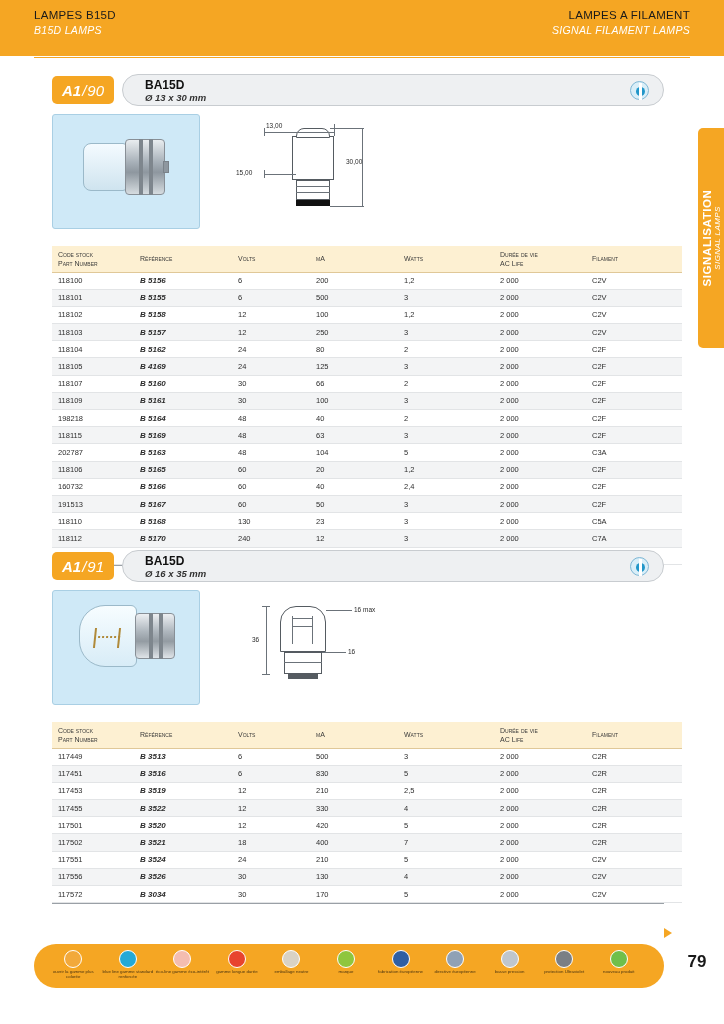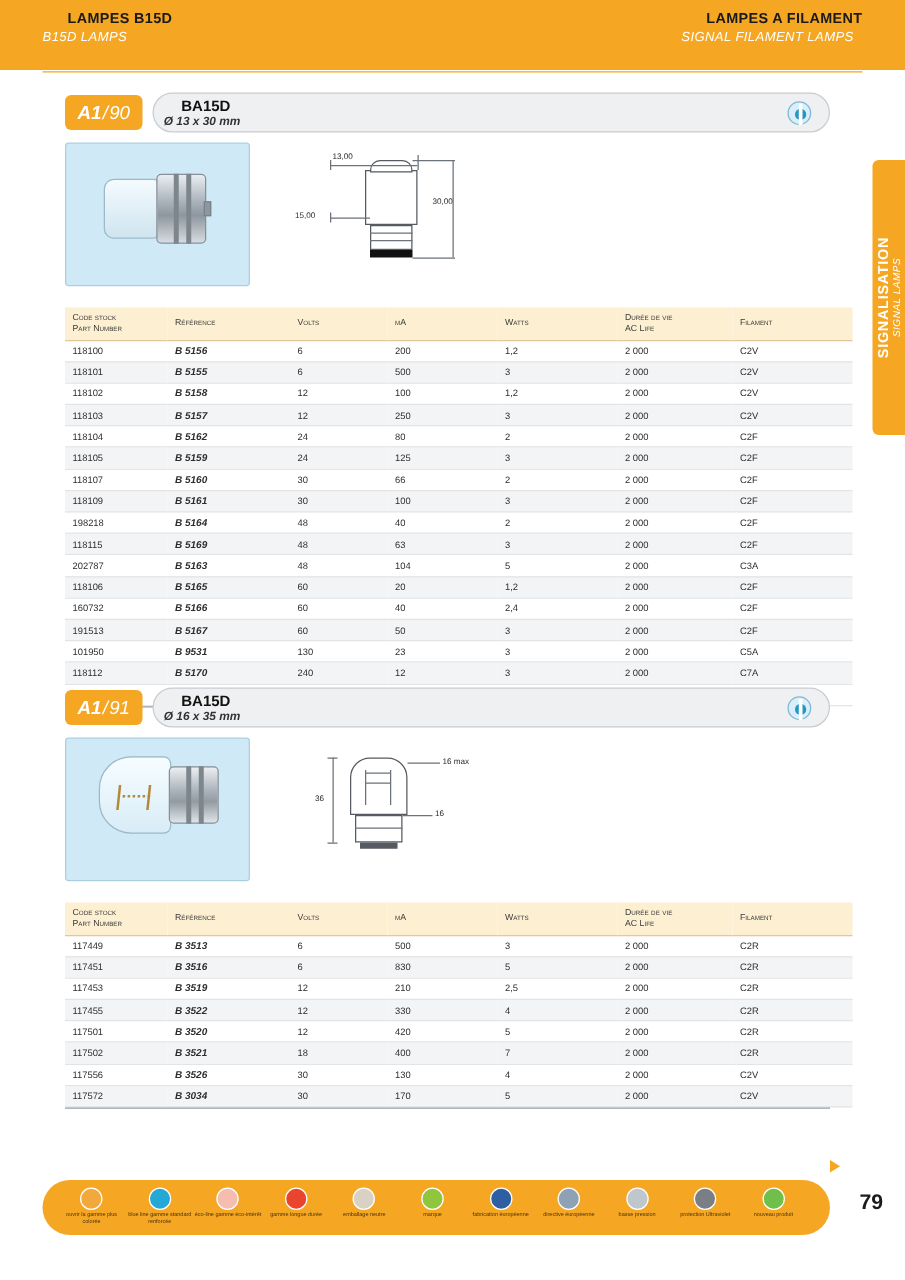--- a/index.html
+++ b/index.html
@@ -16,25 +16,24 @@
   
   .header-bar {
     position:absolute; left:0; top:0; width:724px; height:56px;
     background:#f5a623;
   }
   .header-inner {
     position:absolute; left:34px; top:8px; width:656px; height:42px;
     display:flex; justify-content:space-between;
   }
   .hdr-left { text-align:left; }
-  .hdr-right { }
+  .hdr-right { text-align:right; }
   .hdr-title {
-    font-size:11.5px; font-weight:bold; color:#1a1a1a; letter-spacing:.3px;
+    font-size:11.5px; font-weight:normal; color:#1a1a1a; letter-spacing:.3px;
     line-height:15px;
-    margin-left:20px;
   }
   .hdr-sub {
     font-size:10.5px; font-style:italic; color:#ffffff; letter-spacing:.3px;
     line-height:14px;
   }
   .header-rule {
     position:absolute; left:0; top:56px; width:724px; height:3px; background:#ffffff;
   }
   .header-rule2 {
     position:absolute; left:34px; top:57px; width:656px; height:1px; background:#f5a623;
@@ -70,21 +69,21 @@
   .code-badge .num2 { font-weight:normal; }
   .title-bar {
     position:absolute; left:88px; top:0px; width:542px; height:32px;
     background:#eef0f2; border:1px solid #c8ccd0; border-radius:16px;
   }
   .title-bar .t1 {
     position:absolute; left:22px; top:3px;
     font-size:12px; font-weight:bold; color:#111;
   }
   .title-bar .t2 {
-    position:absolute; left:8px; top:17px;
+    position:absolute; left:22px; top:17px;
     font-size:9.5px; font-style:italic; font-weight:bold; color:#333;
   }
   .base-icon {
     position:absolute; right:14px; top:6px; width:19px; height:19px;
     border-radius:50%; background:#d9eef8; border:1px solid #7fb8d6;
   }
   .base-icon:before {
     content:""; position:absolute; left:5px; top:5px; width:9px; height:9px;
     border-radius:50%; background:#2196c9;
   }
@@ -341,21 +340,21 @@
           <td class="col1">118104</td>
           <td class="col2 ref">B 5162</td>
           <td class="col3">24</td>
           <td class="col4">80</td>
           <td class="col5">2</td>
           <td class="col6">2 000</td>
           <td class="col7">C2F</td>
         </tr>
         <tr>
           <td class="col1">118105</td>
-          <td class="col2 ref">B 5159</td>
+          <td class="col2 ref">B 4169</td>
           <td class="col3">24</td>
           <td class="col4">125</td>
           <td class="col5">3</td>
           <td class="col6">2 000</td>
           <td class="col7">C2F</td>
         </tr>
         <tr>
           <td class="col1">118107</td>
           <td class="col2 ref">B 5160</td>
           <td class="col3">30</td>
@@ -421,22 +420,22 @@
         <tr>
           <td class="col1">191513</td>
           <td class="col2 ref">B 5167</td>
           <td class="col3">60</td>
           <td class="col4">50</td>
           <td class="col5">3</td>
           <td class="col6">2 000</td>
           <td class="col7">C2F</td>
         </tr>
         <tr>
-          <td class="col1">101950</td>
-          <td class="col2 ref">B 9531</td>
+          <td class="col1">118110</td>
+          <td class="col2 ref">B 5168</td>
           <td class="col3">130</td>
           <td class="col4">23</td>
           <td class="col5">3</td>
           <td class="col6">2 000</td>
           <td class="col7">C5A</td>
         </tr>
         <tr>
           <td class="col1">118112</td>
           <td class="col2 ref">B 5170</td>
           <td class="col3">240</td>
@@ -576,20 +575,29 @@
         <tr>
           <td class="col1">117502</td>
           <td class="col2 ref">B 3521</td>
           <td class="col3">18</td>
           <td class="col4">400</td>
           <td class="col5">7</td>
           <td class="col6">2 000</td>
           <td class="col7">C2R</td>
         </tr>
         <tr>
+          <td class="col1">117551</td>
+          <td class="col2 ref">B 3524</td>
+          <td class="col3">24</td>
+          <td class="col4">210</td>
+          <td class="col5">5</td>
+          <td class="col6">2 000</td>
+          <td class="col7">C2V</td>
+        </tr>
+        <tr>
           <td class="col1">117556</td>
           <td class="col2 ref">B 3526</td>
           <td class="col3">30</td>
           <td class="col4">130</td>
           <td class="col5">4</td>
           <td class="col6">2 000</td>
           <td class="col7">C2V</td>
         </tr>
         <tr>
           <td class="col1">117572</td>

